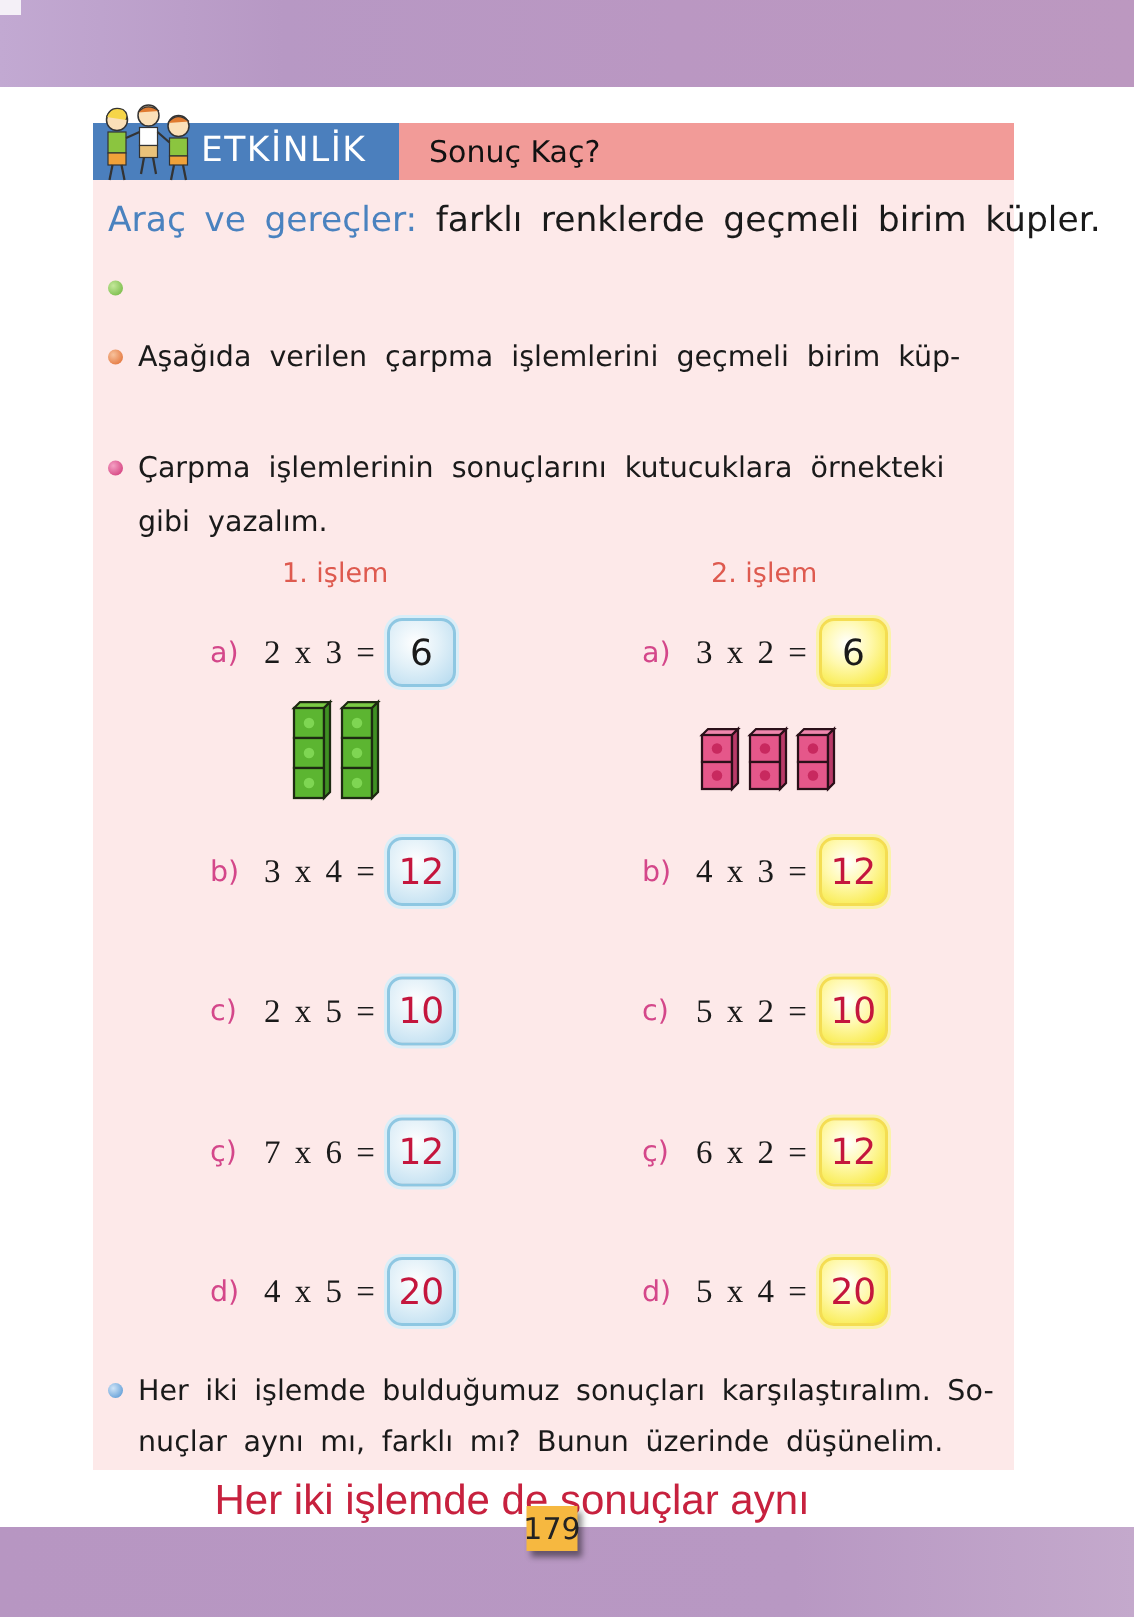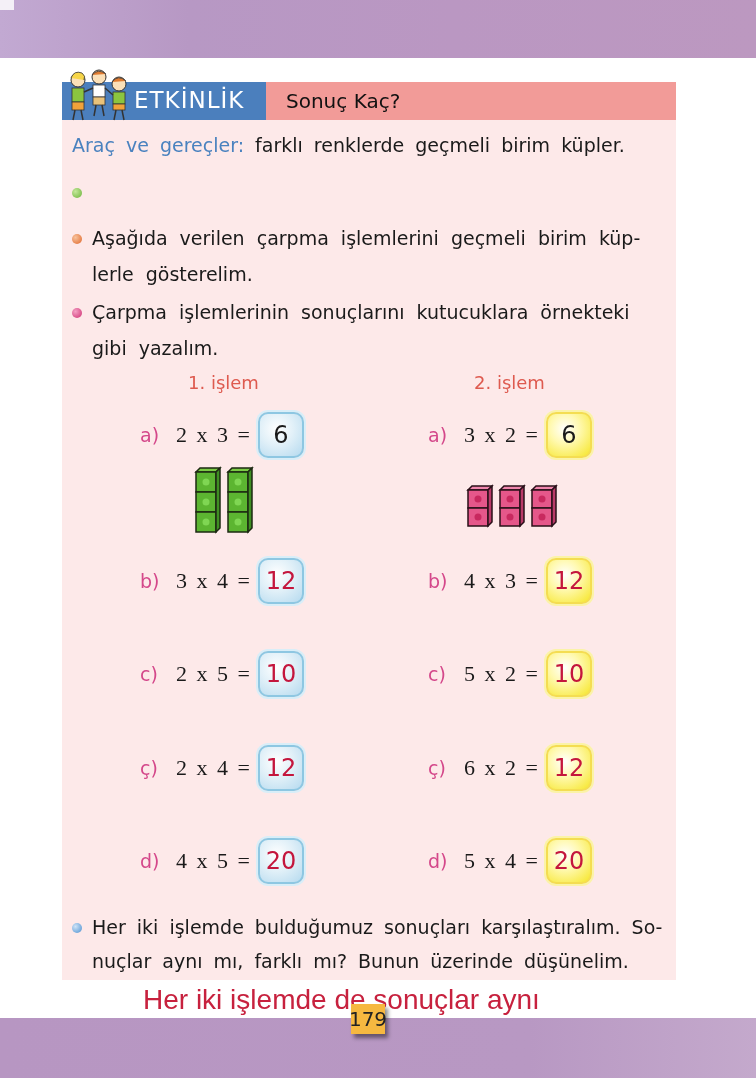--- a/index.html
+++ b/index.html
@@ -35,21 +35,21 @@
     position: absolute; left: 72px; top: 5px;
     font-family: "DejaVu Sans", sans-serif; font-size: 23px; letter-spacing: 1px;
     color: #ffffff; font-weight: normal;
   }
   .header .title-bar {
     flex: 1; height: 38px; background: #f29b98; display: flex; align-items: center; padding-left: 20px; text-align: center;
   }
   .header .title-text { font-size: 20px; color: #111; }
 
   .tools {
-    position: absolute; left: 72px; top: 134px; font-size: 19px; word-spacing: 5px; white-space: nowrap;
+    position: absolute; left: 72px; top: 134px; font-size: 23px; word-spacing: 5px; white-space: nowrap;
   }
   .tools .tools-label { color: #4a82bf; }
   .tools .tools-value { color: #1a1a1a; }
 
   .bullet-item {
     position: absolute; left: 72px; width: 600px; font-size: 19px; line-height: 36px;
     word-spacing: 6px; color: #1a1a1a;
   }
   .bullet-item .dot {
     display: inline-block; width: 10px; height: 10px; border-radius: 50%;
@@ -146,21 +146,20 @@
 <div class="tools">
   <span class="tools-label">Araç ve gereçler:</span>
   <span class="tools-value">farklı renklerde geçmeli birim küpler.</span>
 </div>
 
 <div class="bullet-item" style="top:174px;">
   <span class="dot" style="background:radial-gradient(circle at 35% 35%,#c4e89a,#6bb33a);"></span>
 </div>
 <div class="bullet-item" style="top:220px;">
   <span class="dot" style="background:radial-gradient(circle at 35% 35%,#f7c29c,#e0672a);"></span><span>Aşağıda verilen çarpma işlemlerini geçmeli birim küp-</span>
-  <span class="line2">lerle gösterelim.</span>
 </div>
 <div class="bullet-item" style="top:294px;">
   <span class="dot" style="background:radial-gradient(circle at 35% 35%,#f4a0c4,#cf2f72);"></span><span>Çarpma işlemlerinin sonuçlarını kutucuklara örnekteki</span>
   <span class="line2">gibi yazalım.</span>
 </div>
 
 <div class="col-title" style="left:188px; top:372px;">1. işlem</div>
 
 <div class="eq" style="left:140px; top:410px;">
   <span class="letter">a)</span>
@@ -205,21 +204,21 @@
 </div>
 <div class="eq" style="left:140px; top:649px;">
   <span class="letter">c)</span>
   <span class="expr">2 x 5 =</span>
   <span class="ans blue">
       <span class="val">10</span>
     </span>
 </div>
 <div class="eq" style="left:140px; top:743px;">
   <span class="letter">ç)</span>
-  <span class="expr">2 x 4 =</span>
+  <span class="expr">7 x 6 =</span>
   <span class="ans blue">
       <span class="val">12</span>
     </span>
 </div>
 <div class="eq" style="left:140px; top:836px;">
   <span class="letter">d)</span>
   <span class="expr">4 x 5 =</span>
   <span class="ans blue">
       <span class="val">20</span>
     </span>

